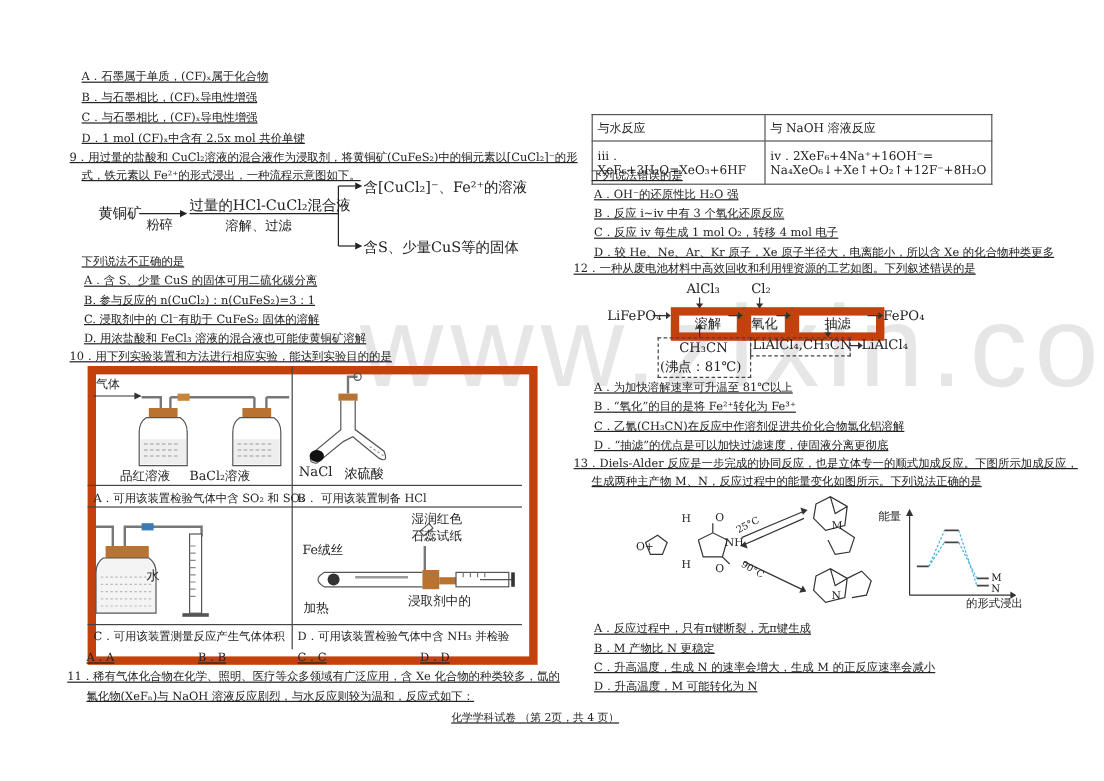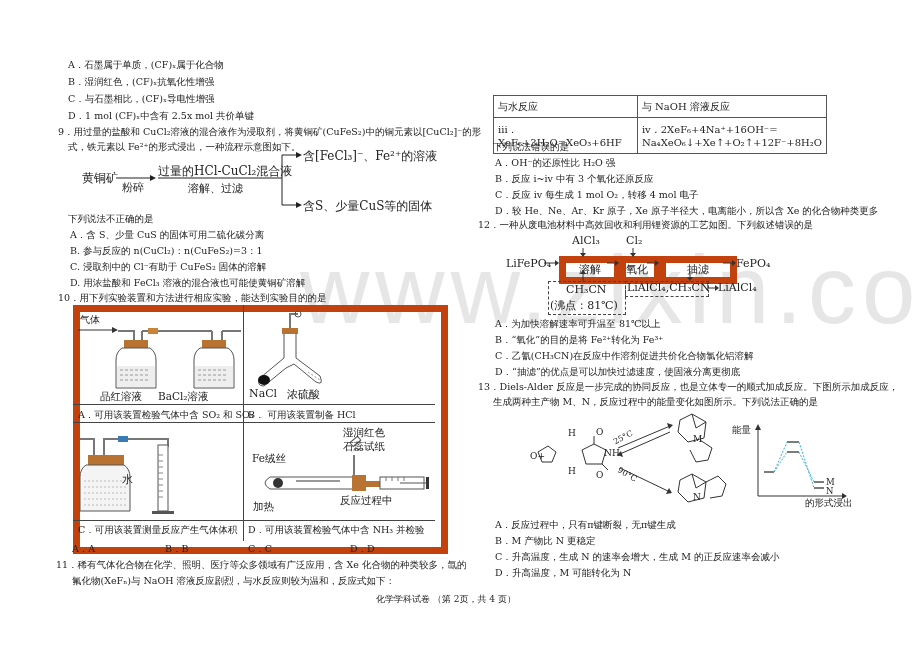--- a/index.html
+++ b/index.html
@@ -1,34 +1,34 @@
 <!DOCTYPE html>
 <html><head>
 <meta charset="utf-8">
 <style>
   html,body{margin:0;padding:0;background:#fff;}
   body{width:920px;height:651px;position:relative;overflow:hidden;font-family:"DejaVu Serif","Liberation Serif",serif;color:#222;font-size:9.5px;}
   .abs{position:absolute;white-space:nowrap;line-height:1.2;}
-  .line{position:absolute;white-space:nowrap;font-size:9.5px;line-height:12px;}
+  .line{position:absolute;white-space:nowrap;font-size:9.5px;line-height:12px;text-decoration:underline;}
   .flow{position:absolute;font-size:11px;}
   table.xe{position:absolute;border-collapse:collapse;font-size:10px;margin-top:40px;}
   table.xe td{border:1px solid #555;padding:2px 4px;vertical-align:middle;}
   .box{position:absolute;border:7px solid #c2410c;}
   .dbox{position:absolute;border:1px dashed #444;}
   .cap{position:absolute;font-size:9.5px;white-space:nowrap;}
   .wm{position:absolute;font-family:"Liberation Sans",sans-serif;color:#e6e6e6;font-size:96px;letter-spacing:6px;}
 </style>
 </head>
 <body>
 
 <div class="wm" style="left:300px;top:235px;">www.zixin.com.cn</div>
 
 <div>
   <div class="line" style="left:68px;top:59px">A．石墨属于单质，(CF)ₓ属于化合物</div>
-  <div class="line" style="left:68px;top:76px">B．湿润红色，(CF)ₓ抗氧化性增强</div>
+  <div class="line" style="left:68px;top:76px">B．与石墨相比，(CF)ₓ导电性增强</div>
   <div class="line" style="left:68px;top:93px">C．与石墨相比，(CF)ₓ导电性增强</div>
   <div class="line" style="left:68px;top:110px">D．1 mol (CF)ₓ中含有 2.5x mol 共价单键</div>
 </div>
 
 <div>
   <div class="line" style="left:58px;top:126px">9．用过量的盐酸和 CuCl₂溶液的混合液作为浸取剂，将黄铜矿(CuFeS₂)中的铜元素以[CuCl₂]⁻的形</div>
   <div class="line" style="left:68px;top:141px">式，铁元素以 Fe²⁺的形式浸出，一种流程示意图如下。</div>
 
   <div>
     <div class="flow" style="left:82px;top:170px;font-size:12px">黄铜矿</div>
@@ -40,21 +40,21 @@
     <svg class="abs" style="left:280px;top:145px" width="30" height="70">
       <line x1="2" y1="10" x2="2" y2="60" stroke="#222" stroke-width="1"></line>
       <line x1="2" y1="10" x2="16" y2="10" stroke="#222" stroke-width="1"></line>
       <polygon points="16,7 22,10 16,13" fill="#222"></polygon>
       <line x1="2" y1="60" x2="16" y2="60" stroke="#222" stroke-width="1"></line>
       <polygon points="16,57 22,60 16,63" fill="#222"></polygon>
     </svg>
     <div class="flow" style="left:122px;top:180px">粉碎</div>
     <div class="flow" style="left:158px;top:163px;font-size:12px">过量的HCl-CuCl₂混合液</div>
     <div class="flow" style="left:188px;top:181px">溶解、过滤</div>
-    <div class="flow" style="left:303px;top:148px;font-size:12px">含[FeCl₃]⁻、Fe²⁺的溶液</div>
+    <div class="flow" style="left:303px;top:148px;font-size:12px">含[CuCl₂]⁻、Fe²⁺的溶液</div>
     <div class="flow" style="left:303px;top:198px;font-size:12px">含S、少量CuS等的固体</div>
   </div>
 
   <div class="line" style="left:68px;top:213px">下列说法不正确的是</div>
   <div class="line" style="left:70px;top:229px">A．含 S、少量 CuS 的固体可用二硫化碳分离</div>
   <div class="line" style="left:70px;top:245px">B. 参与反应的 n(CuCl₂)：n(CuFeS₂)=3：1</div>
   <div class="line" style="left:70px;top:261px">C. 浸取剂中的 Cl⁻有助于 CuFeS₂ 固体的溶解</div>
   <div class="line" style="left:70px;top:277px">D. 用浓盐酸和 FeCl₃ 溶液的混合液也可能使黄铜矿溶解</div>
 </div>
 
@@ -124,21 +124,21 @@
     <rect x="116" y="56" width="14" height="6" fill="#b87333"></rect>
     <rect x="130" y="52" width="44" height="12" fill="#fff" stroke="#555"></rect>
     <path d="M136,52 v4 M142,52 v4 M148,52 v4 M154,52 v4" stroke="#777"></path>
     <line x1="150" y1="58" x2="178" y2="58" stroke="#555"></line>
     <rect x="176" y="52" width="3" height="12" fill="#333"></rect>
   </svg>
   <div class="cap" style="left:252px;top:452px;font-size:10.5px">Fe绒丝</div>
   <div class="cap" style="left:343px;top:426px;font-size:10.5px">湿润红色</div>
   <div class="cap" style="left:343px;top:440px;font-size:10.5px">石蕊试纸</div>
   <div class="cap" style="left:253px;top:500px;font-size:10.5px">加热</div>
-  <div class="cap" style="left:340px;top:494px;font-size:10.5px">反应过程中</div>
+  <div class="cap" style="left:340px;top:494px;font-size:10.5px">浸取剂中的</div>
   <div class="cap" style="left:248px;top:524px">D．可用该装置检验气体中含 NH₃ 并检验</div>
 
   <div class="line" style="left:72px;top:543px">A．A</div>
   <div class="line" style="left:165px;top:543px">B．B</div>
   <div class="line" style="left:248px;top:543px">C．C</div>
   <div class="line" style="left:350px;top:543px">D．D</div>
 </div>
 
 <div>
   <div class="line" style="left:56px;top:559px">11．稀有气体化合物在化学、照明、医疗等众多领域有广泛应用，含 Xe 化合物的种类较多，氙的</div>

